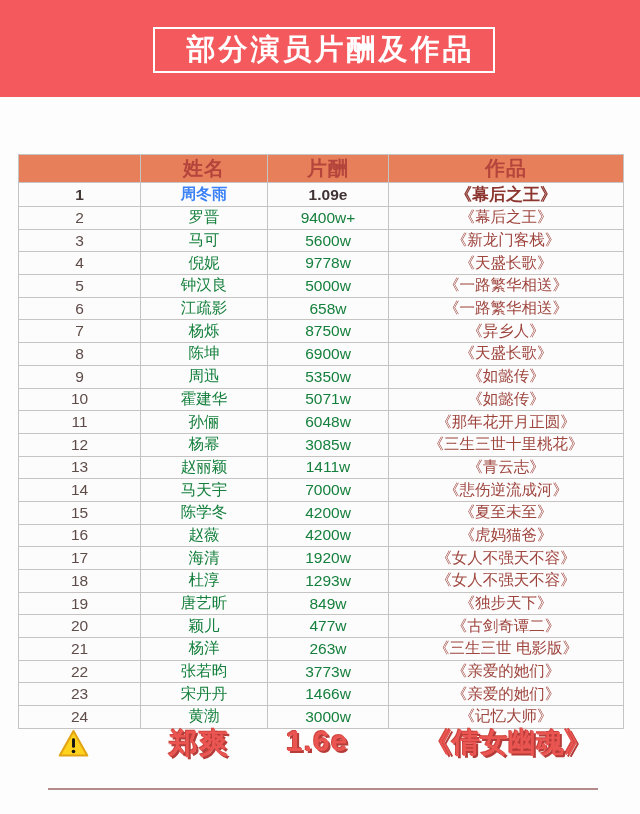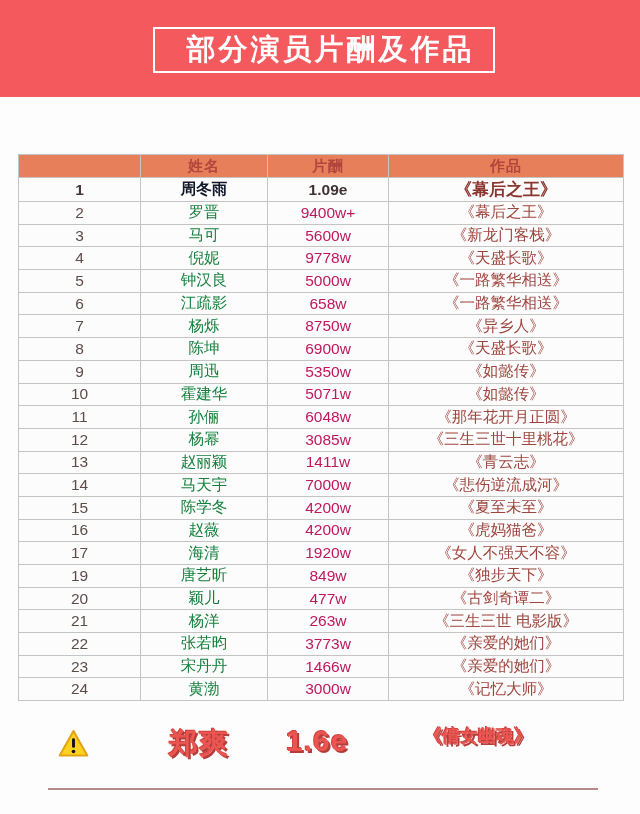--- a/index.html
+++ b/index.html
@@ -37,49 +37,49 @@
     background: #fdfcfc;
   }
   table.salary-table th, table.salary-table td {
     border: 1px solid #c6c4c3;
     text-align: center; vertical-align: middle;
     padding: 0; overflow: hidden; white-space: nowrap;
   }
   table.salary-table thead th {
     background: #e87f5b;
     color: #b4453c;
-    height: 23px; font-size: 15px; font-weight: 700;
+    height: 23px; font-size: 20px; font-weight: 700;
     letter-spacing: 1px;
   }
   table.salary-table tbody td { height: 22.7px; font-size: 15.5px; }
   td.cell-rank   { color: #5e4c49; }
   td.cell-name   { color: #15803d; }
-  td.cell-salary { color: #be185d; }
+  td.cell-salary { color: #15803d; }
   td.cell-works  { color: #9e453e; }
   tr.first-row td { font-weight: 700; font-size: 16.5px; }
   tr.first-row td.cell-rank   { color: #453938; }
-  tr.first-row td.cell-name   { color: #0f172a; margin-top: 35px; }
+  tr.first-row td.cell-name   { color: #3b82f6; margin-top: 35px; }
   tr.first-row td.cell-salary { color: #403333; text-align: center; }
   tr.first-row td.cell-works  { color: #8c352f; font-size: 17px; }
 
   
   .footer-row {
     position: absolute; left: 0; top: 722px;
     width: 640px; height: 52px;
   }
   .warning-icon { position: absolute; left: 58px; top: 6px; width: 31px; height: 31px; }
   .footer-text {
     position: absolute; top: 2px;
     font-weight: 700; color: #ea5552; white-space: nowrap;
     text-shadow: 2px 2px 0 #b53c38, -1px -1px 0 #d0453f;
     letter-spacing: 1px;
   }
   .footer-name   { left: 169px; font-size: 29px; }
   .footer-salary { left: 286px; font-size: 30px; }
-  .footer-works  { left: 424px; font-size: 18px; letter-spacing: 0; }
+  .footer-works  { left: 424px; font-size: 28px; letter-spacing: 0; }
 
   .bottom-divider {
     position: absolute; left: 48px; top: 788px;
     width: 550px; height: 2px;
     background: #b58a8a;
   }
 </style>
 </head>
 <body>
 
@@ -203,20 +203,26 @@
           <td class="cell-salary">4200w</td>
           <td class="cell-works">《虎妈猫爸》</td>
         </tr>
         <tr>
           <td class="cell-rank">17</td>
           <td class="cell-name">海清</td>
           <td class="cell-salary">1920w</td>
           <td class="cell-works">《女人不强天不容》</td>
         </tr>
         <tr>
+          <td class="cell-rank">18</td>
+          <td class="cell-name">杜淳</td>
+          <td class="cell-salary">1293w</td>
+          <td class="cell-works">《女人不强天不容》</td>
+        </tr>
+        <tr>
           <td class="cell-rank">19</td>
           <td class="cell-name">唐艺昕</td>
           <td class="cell-salary">849w</td>
           <td class="cell-works">《独步天下》</td>
         </tr>
         <tr>
           <td class="cell-rank">20</td>
           <td class="cell-name">颖儿</td>
           <td class="cell-salary">477w</td>
           <td class="cell-works">《古剑奇谭二》</td>

